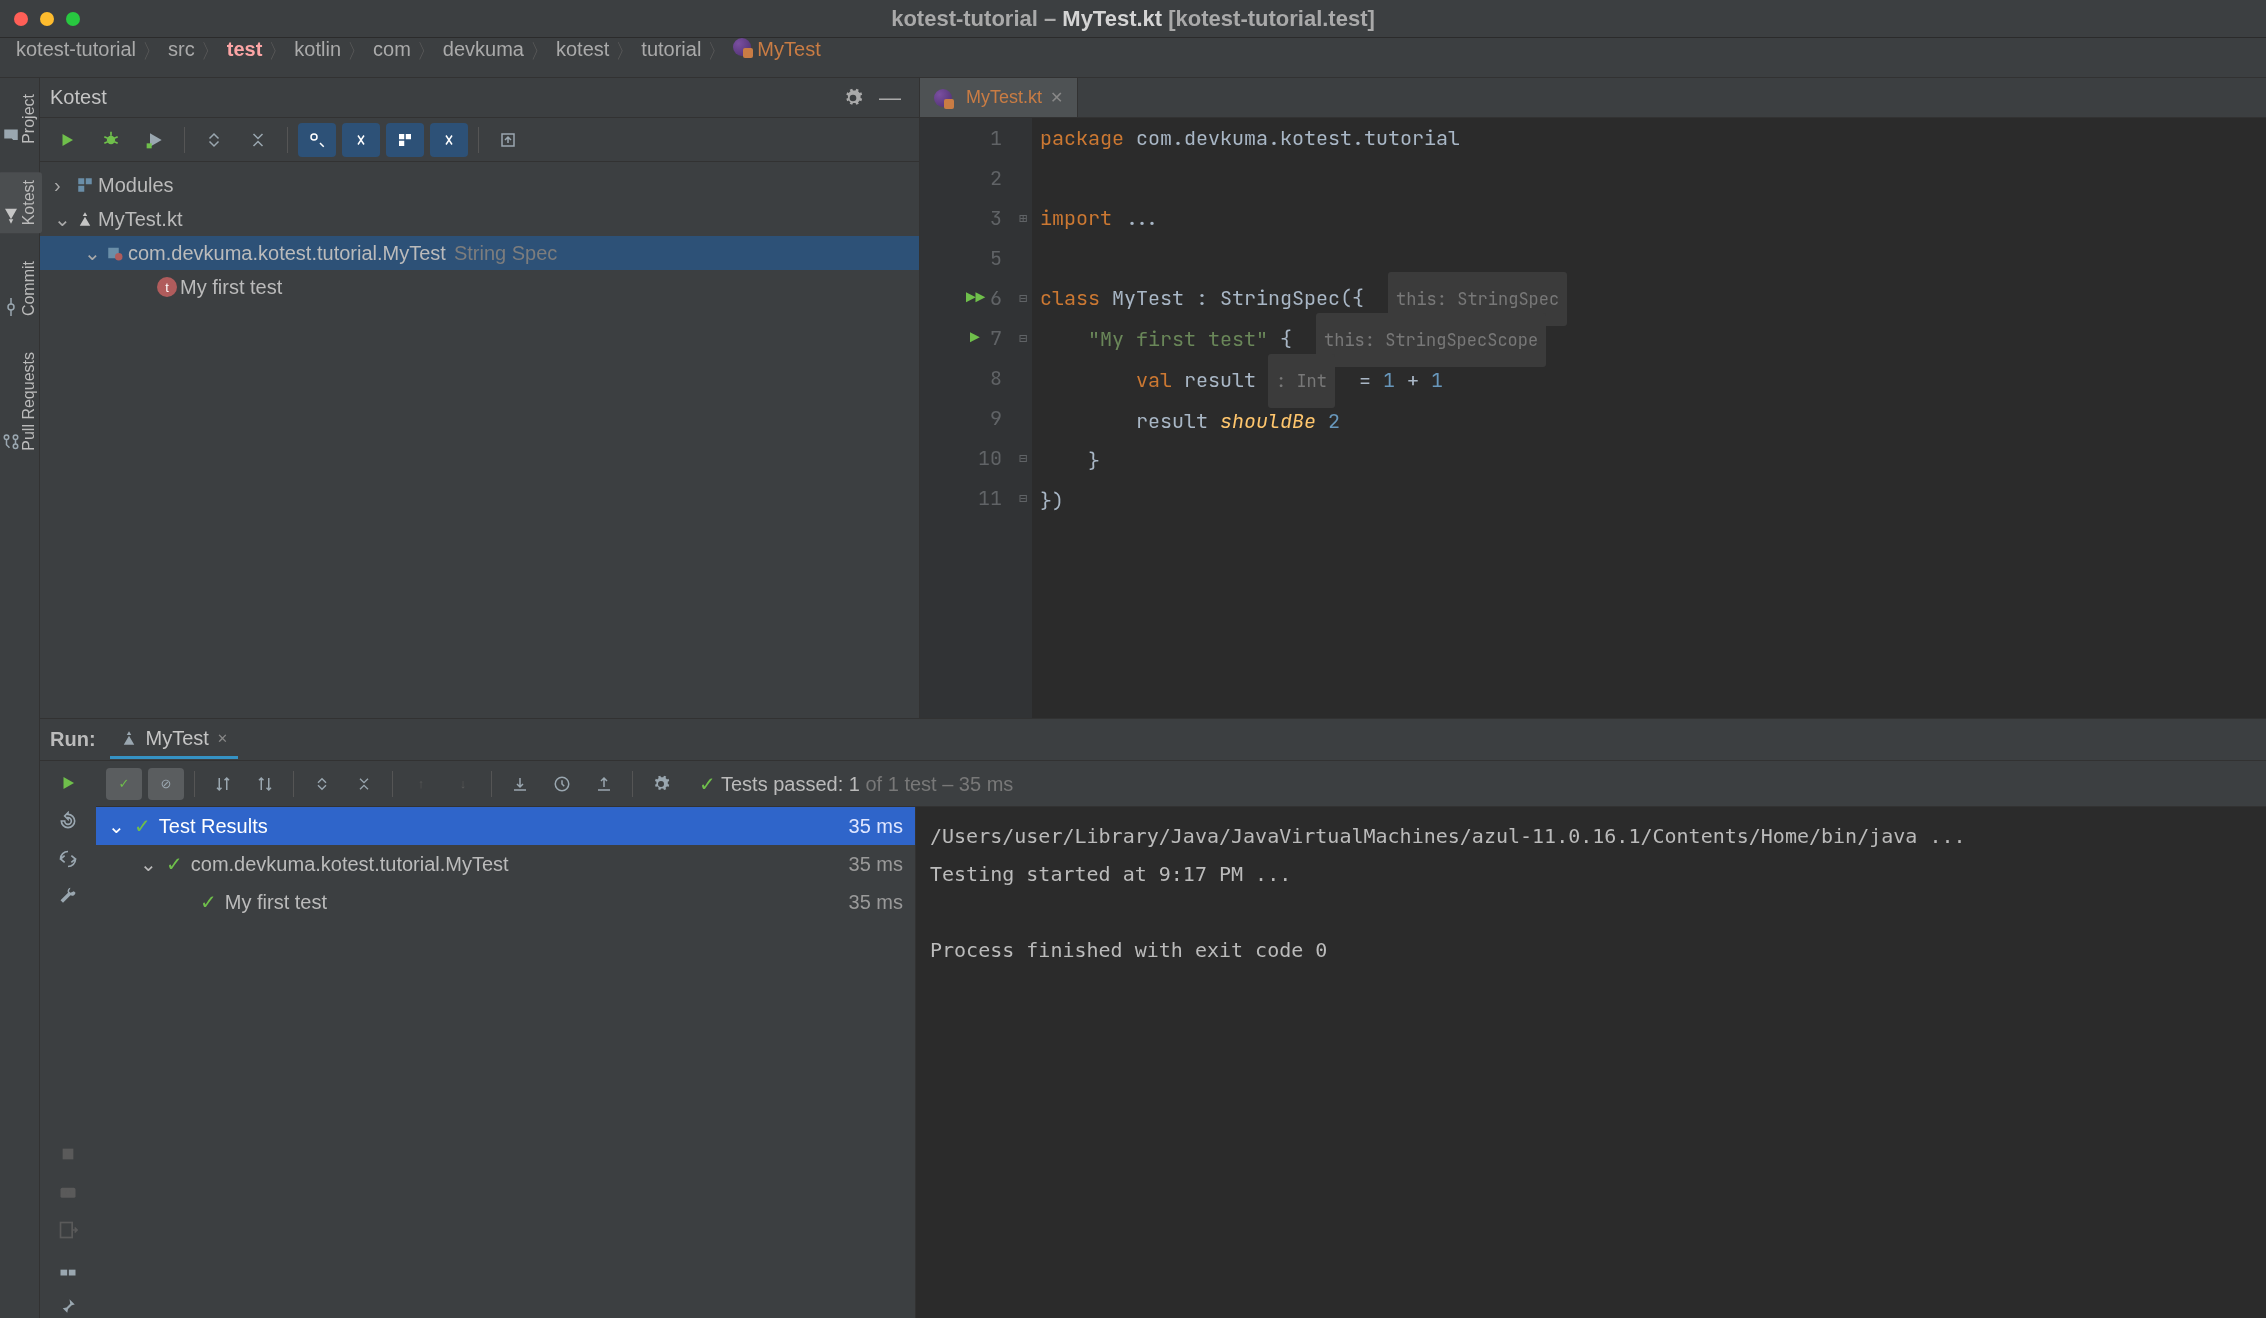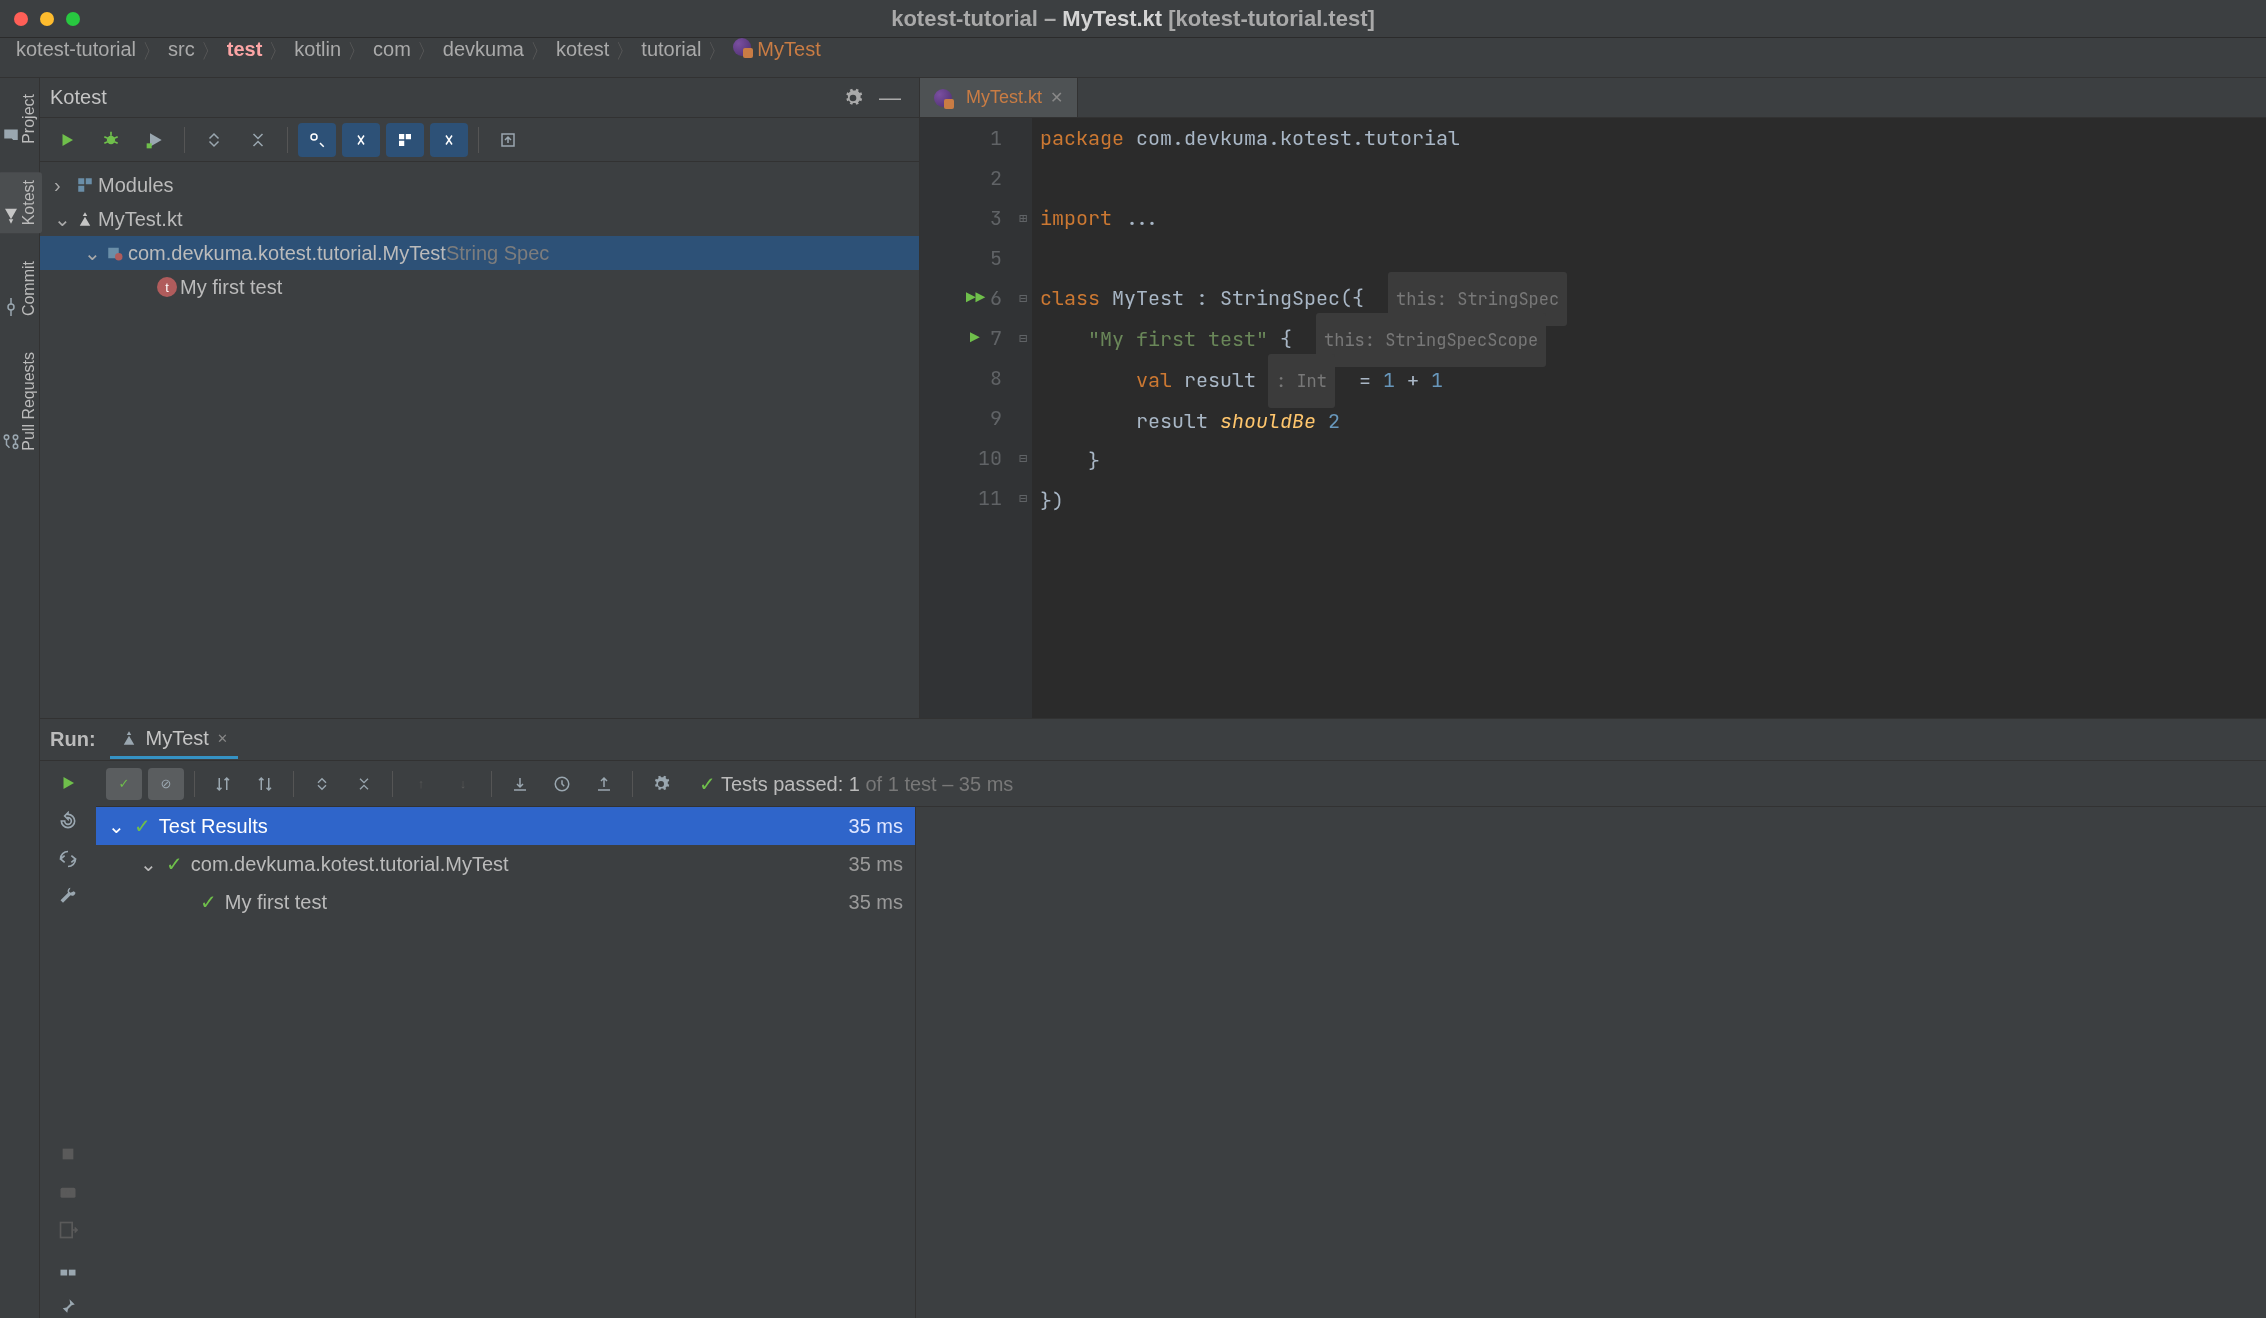--- a/index.html
+++ b/index.html
@@ -142,21 +142,21 @@
   cursor: pointer;
 }
 .tree-row.sel { background: #2d5177; }
 .tree-row .chev { width: 18px; color: #aaaaaa; }
 .tree-row .icon { width: 26px; display: flex; justify-content: center; }
 .badge-t {
   width: 20px; height: 20px; border-radius: 50%;
   background: #b05c5c; color: #fff; font-size: 13px;
   display: flex; align-items: center; justify-content: center;
 }
-.tree-dim { color: #7d7d7d; margin-left: 0; }
+.tree-dim { color: #7d7d7d; margin-left: 8px; }
 
 
 .editor-area {
   flex: 1;
   display: flex;
   flex-direction: column;
   background: #2b2b2b;
 }
 .editor-tabs {
   height: 40px;
@@ -669,20 +669,24 @@
                     <span class="tick">✓</span>
                   <span>com.devkuma.kotest.tutorial.MyTest</span>
                   <span class="time">35 ms</span>
                 </div>
                 <div class="rt-row" style="padding-left:96px">
                   <span class="tick">✓</span>
                   <span>My first test</span>
                   <span class="time">35 ms</span>
                 </div>
               </div>
+              <div class="run-console"><span>/Users/user/Library/Java/JavaVirtualMachines/azul-11.0.16.1/Contents/Home/bin/java ...</span>
+<span>Testing started at 9:17 PM ...</span>
+<span></span>
+<span>Process finished with exit code 0</span></div>
             </div>
           </div>
         </div>
       </div>
 
     </div>
   </div>
 
 </div>
 

